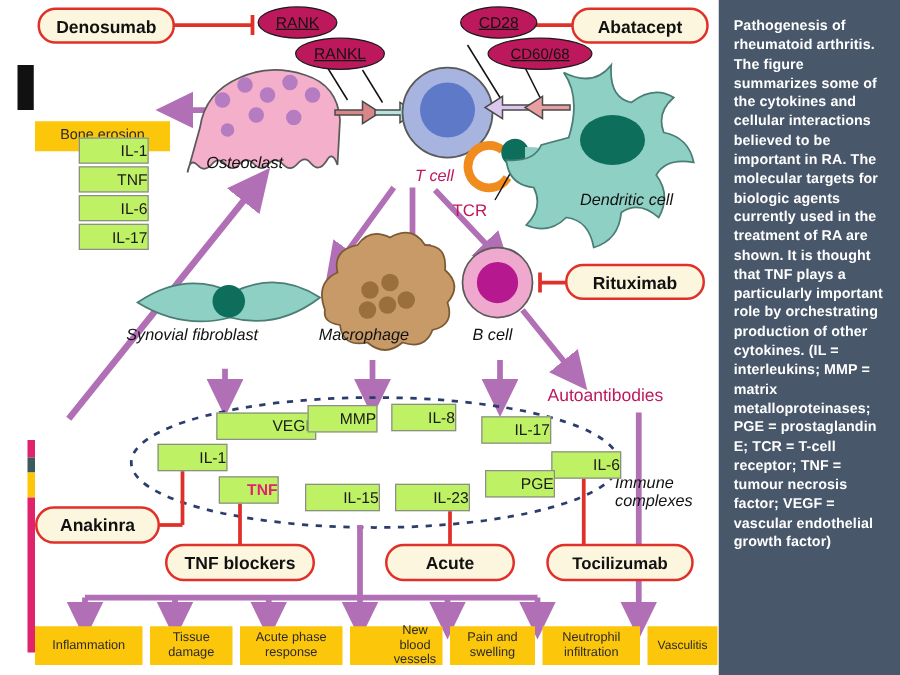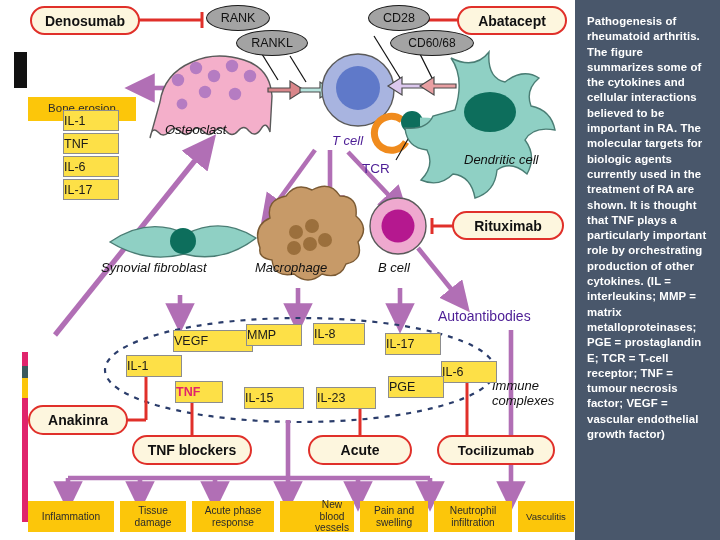--- a/index.html
+++ b/index.html
@@ -10,33 +10,33 @@
   
   #side-panel{position:absolute;left:575px;top:0;width:145px;height:540px;
      background:#49576b;color:#ffffff;box-sizing:border-box;
      padding:14px 8px 0 12px;font-size:11.4px;line-height:15.3px;
      font-weight:bold;letter-spacing:.1px;}
 
   
   .pill{position:absolute;background:#fdf6de;border:2.4px solid #e0302a;
         border-radius:18px;display:flex;align-items:center;justify-content:center;
         font-weight:bold;color:#111;box-sizing:border-box;z-index:6;}
-  .oval{position:absolute;background:#a3a3a3;border:1.6px solid #1b1b1b;
+  .oval{position:absolute;background:#be185d;border:1.6px solid #1b1b1b;
         border-radius:50%/50%;display:flex;align-items:center;justify-content:center;
-        font-size:12.5px;color:#111;box-sizing:border-box;z-index:7;}
-  .cyto{position:absolute;background:#fde047;border:1.5px solid #8d8d8d;
-        display:flex;align-items:center;justify-content:flex-start;
+        font-size:12.5px;color:#111;box-sizing:border-box;z-index:7;text-decoration:underline;}
+  .cyto{position:absolute;background:#bef264;border:1.5px solid #8d8d8d;
+        display:flex;align-items:center;justify-content:flex-end;
         font-size:12.5px;color:#1a1a1a;box-sizing:border-box;z-index:6;}
   .cyto.tnf{color:#e0246c;font-weight:bold;}
   .ybox{position:absolute;background:#fcc60a;display:flex;align-items:center;
         justify-content:center;text-align:center;font-size:10.2px;color:#2b2b2b;
         line-height:11.5px;box-sizing:border-box;z-index:6;}
   .clabel{position:absolute;font-style:italic;font-size:13px;color:#111;
           white-space:nowrap;z-index:6;}
-  .plabel{position:absolute;font-size:13px;color:#4c1d95;white-space:nowrap;z-index:6;}
+  .plabel{position:absolute;font-size:13px;color:#be185d;white-space:nowrap;z-index:6;}
   svg.ov{position:absolute;left:0;top:0;width:575px;height:540px;z-index:2;}
   svg.ov2{position:absolute;left:0;top:0;width:575px;height:540px;z-index:5;
           pointer-events:none;}
   #blackmark{position:absolute;left:14px;top:52px;width:13px;height:36px;
              background:#111;z-index:6;}
   #colorbar{position:absolute;left:22px;top:352px;width:6px;height:170px;z-index:6;}
   .cb{position:absolute;left:0;width:6px;}
 </style>
 </head>
 <body>

